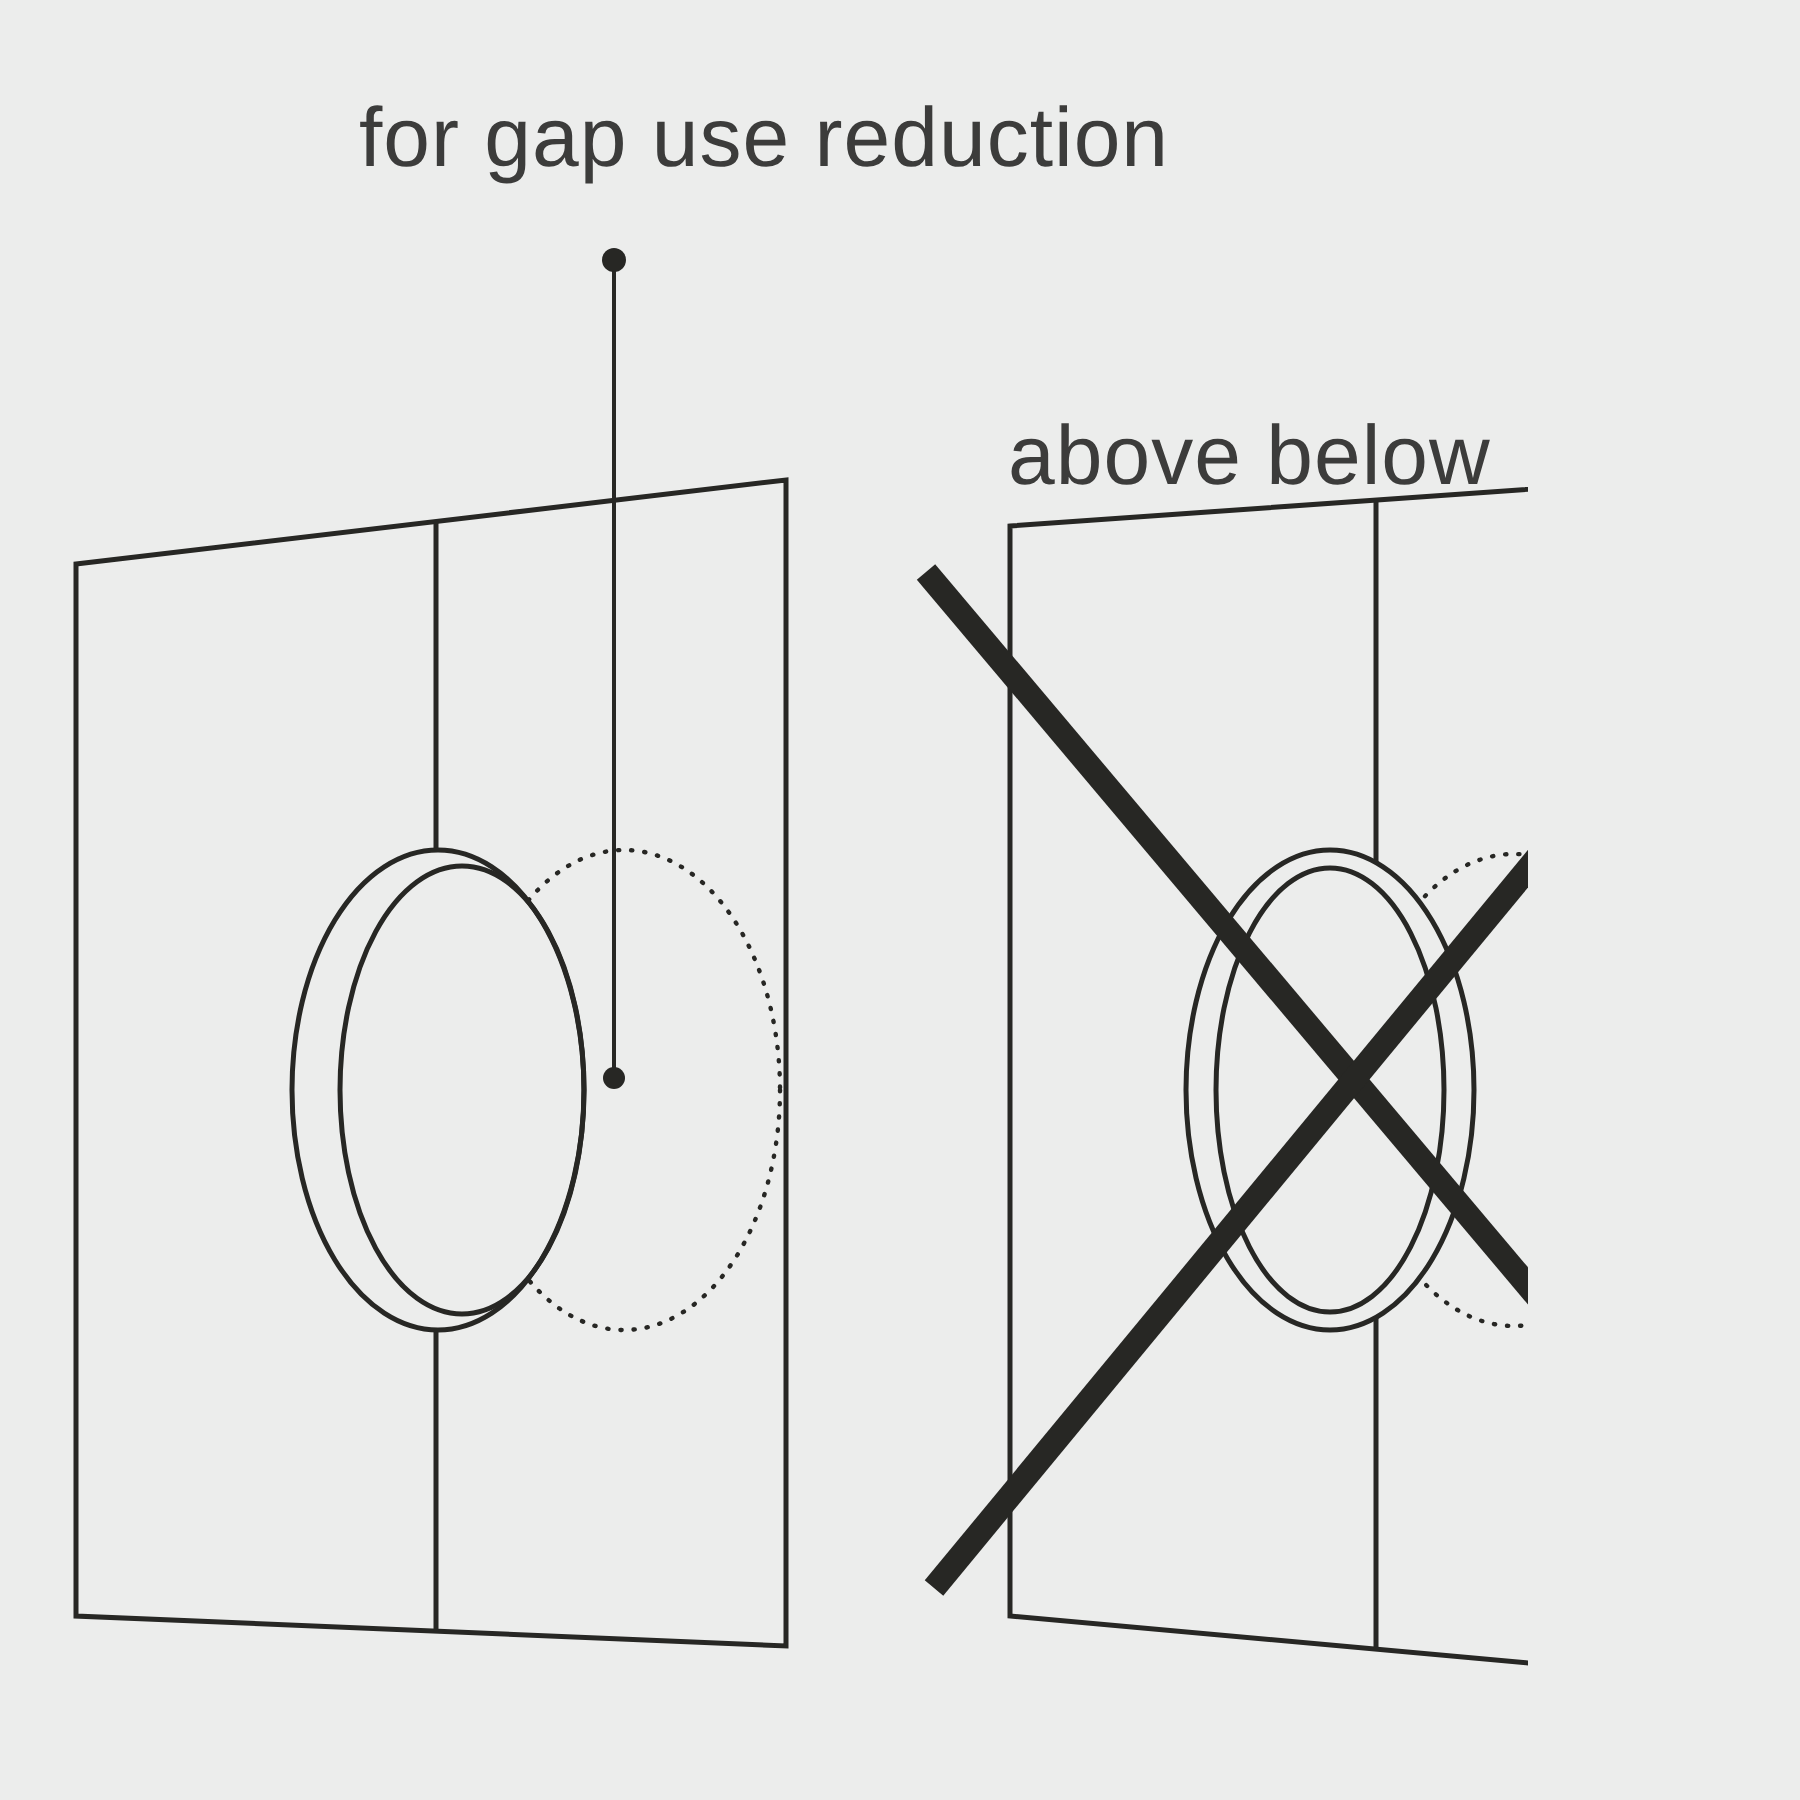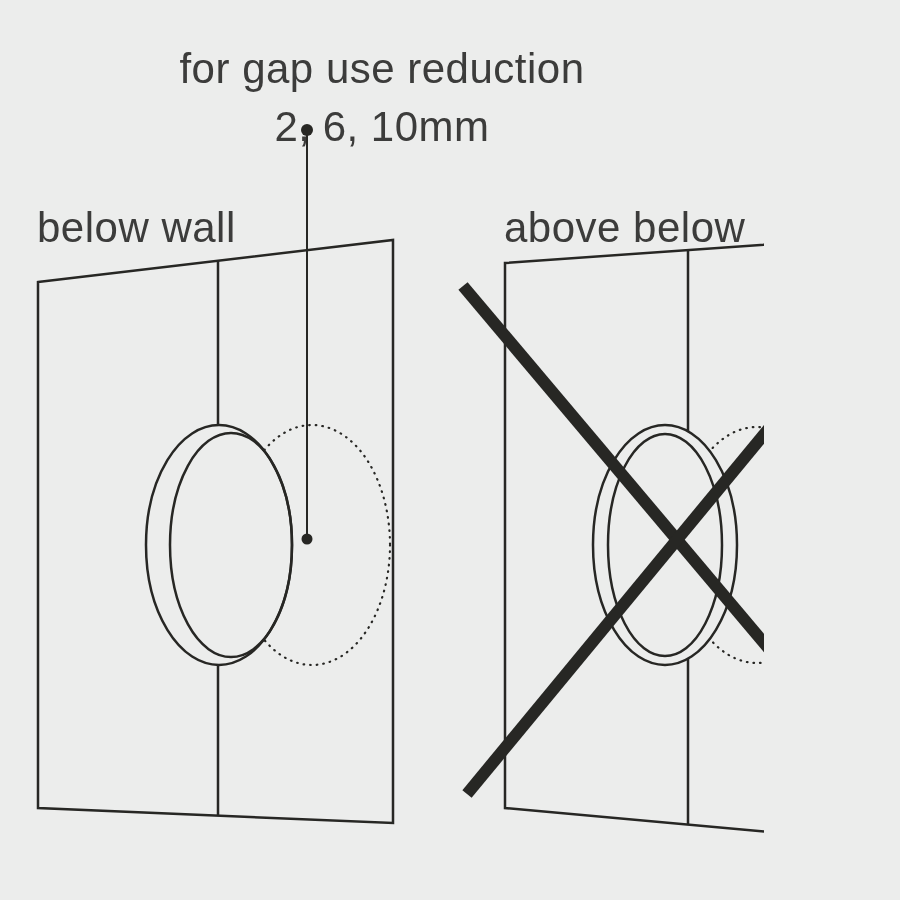--- a/index.html
+++ b/index.html
@@ -106,17 +106,15 @@
 
     <g>
       <line x1="307" y1="130" x2="307" y2="539" class="ln thin"></line>
       <circle cx="307" cy="130" r="6" class="dotfill"></circle>
       <circle cx="307" cy="539" r="5.5" class="dotfill"></circle>
     </g>
 
   </svg>
 
   <div class="txt title">for gap use reduction</div>
-  <div class="txt subtitle">2, 6, 10mm</div>
-  <div class="txt label-left">below wall</div>
   <div class="txt label-right">above below</div>
 
 </div>
 
 </body></html>

